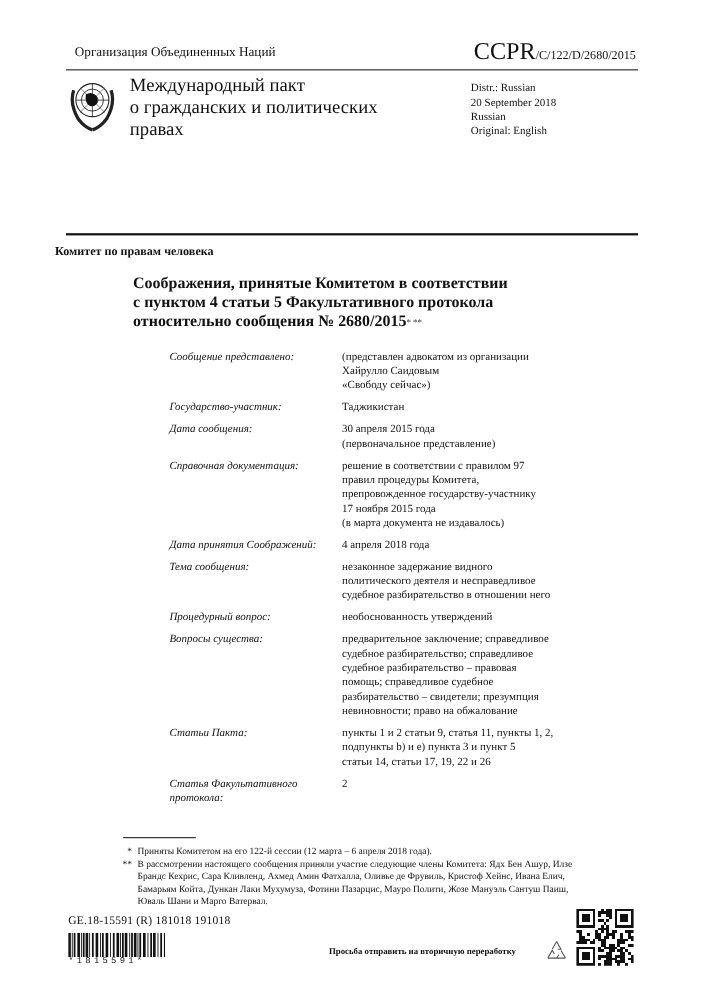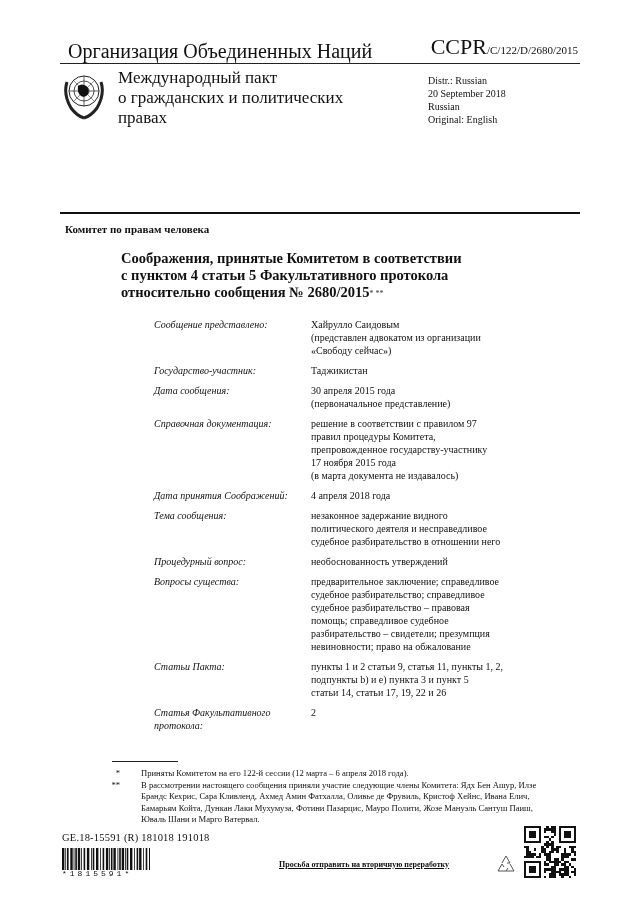--- a/index.html
+++ b/index.html
@@ -1,50 +1,50 @@
 <!DOCTYPE html>
 <html><head>
 <meta charset="utf-8">
 <style>
   html, body { margin: 0; padding: 0; background: #ffffff; }
   body { width: 640px; height: 905px; position: relative; overflow: hidden;
          font-family: "Liberation Serif", "DejaVu Serif", serif; color: #111; }
   .abs { position: absolute; }
 
-  .org-name { left: 68px; top: 40px; font-size: 20px; }
+  .org-name { left: 68px; top: 40px; font-size: 12px; }
   .symbol { right: 62px; top: 34px; font-size: 22px; white-space: nowrap; }
   .symbol .small { font-size: 11px; }
   .rule-top { left: 60px; top: 63px; width: 520px; height: 1px; background: #222; }
 
   .emblem { left: 62px; top: 68px; width: 44px; height: 52px; }
   .covenant-title { left: 118px; top: 68px; font-size: 17px; font-weight: normal; line-height: 20px; width: 280px; }
   .distr { left: 428px; top: 74px; font-size: 10px; line-height: 13px; }
 
   .rule-mid { left: 60px; top: 212px; width: 520px; height: 2px; background: #111; }
-  .committee { left: 65px; top: 223px; font-size: 11px; font-weight: bold; }
+  .committee { left: 50px; top: 223px; font-size: 11px; font-weight: bold; }
 
   .views-title { left: 121px; top: 250px; width: 420px; font-size: 14.5px; font-weight: bold; line-height: 17px; }
   .views-title sup { font-size: 8px; font-weight: normal; vertical-align: 1px; color: #333; }
 
   .meta { left: 154px; top: 318px; width: 380px; font-size: 10px; line-height: 13px; }
   .meta-row { display: flex; margin-bottom: 7px; }
   .meta-label { width: 157px; font-style: italic; flex: none; }
   .meta-value { flex: 1; }
   .meta-value .line { display: block; }
 
   .fn-rule { left: 112px; top: 761px; width: 66px; height: 1px; background: #222; }
   .footnotes { left: 100px; top: 768px; width: 440px; font-size: 8.6px; line-height: 11.5px; }
   .fn { display: flex; }
   .fn-mark { width: 20px; text-align: right; padding-right: 5px; flex: none; }
-  .fn-text { flex: 1; margin-left: 16px; }
+  .fn-text { flex: 1; }
 
   .ge-code { left: 62px; top: 832px; font-size: 10.5px; letter-spacing: 0.2px; }
   .barcode { left: 62px; top: 848px; width: 88px; height: 22px; }
   .barcode-text { left: 62px; top: 869px; width: 88px; font-size: 8px; letter-spacing: 3px; font-family: "Liberation Mono", monospace; }
-  .recycle-text { left: 279px; top: 860px; font-size: 8px; font-weight: bold; text-decoration: underline; }
+  .recycle-text { left: 299px; top: 860px; font-size: 8px; font-weight: bold; }
   .recycle-icon { left: 495px; top: 854px; width: 22px; height: 22px; }
   .qr { left: 524px; top: 826px; width: 52px; height: 52px; }
 </style>
 </head>
 <body>
 
 <div class="abs org-name">Организация Объединенных Наций</div>
 <div class="abs symbol"><span>CCPR</span><span class="small">/C/122/D/2680/2015</span></div>
 <div class="abs rule-top"></div>
 
@@ -80,22 +80,22 @@
 <div class="abs views-title">
   <div>Соображения, принятые Комитетом в соответствии</div>
   <div>с пунктом 4 статьи 5 Факультативного протокола</div>
   <div><span>относительно сообщения № 2680/2015</span><sup>* **</sup></div>
 </div>
 
 <div class="abs meta" id="meta">
     <div class="meta-row">
       <div class="meta-label">Сообщение представлено:</div>
       <div class="meta-value">
+        <span class="line">(представлен адвокатом из организации</span>
         <span class="line">Хайрулло Саидовым</span>
-        <span class="line">(представлен адвокатом из организации</span>
         <span class="line">«Свободу сейчас»)</span>
       </div>
     </div>
     <div class="meta-row">
       <div class="meta-label">Государство-участник:</div>
       <div class="meta-value">
         <span class="line">Таджикистан</span>
       </div>
     </div>
     <div class="meta-row">

